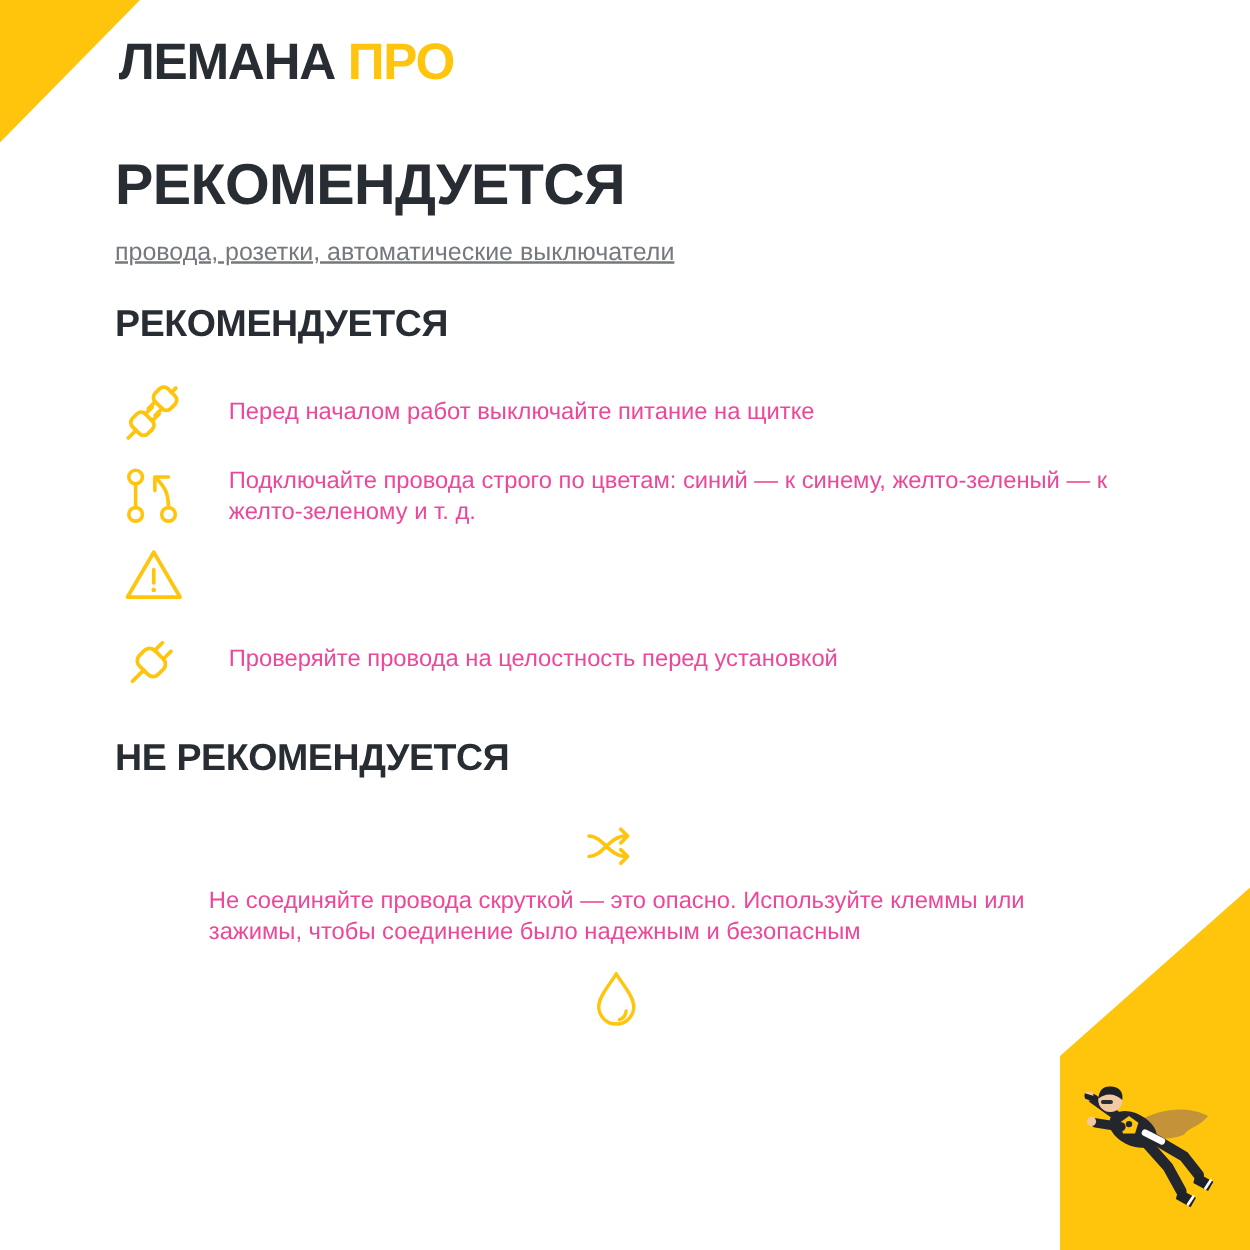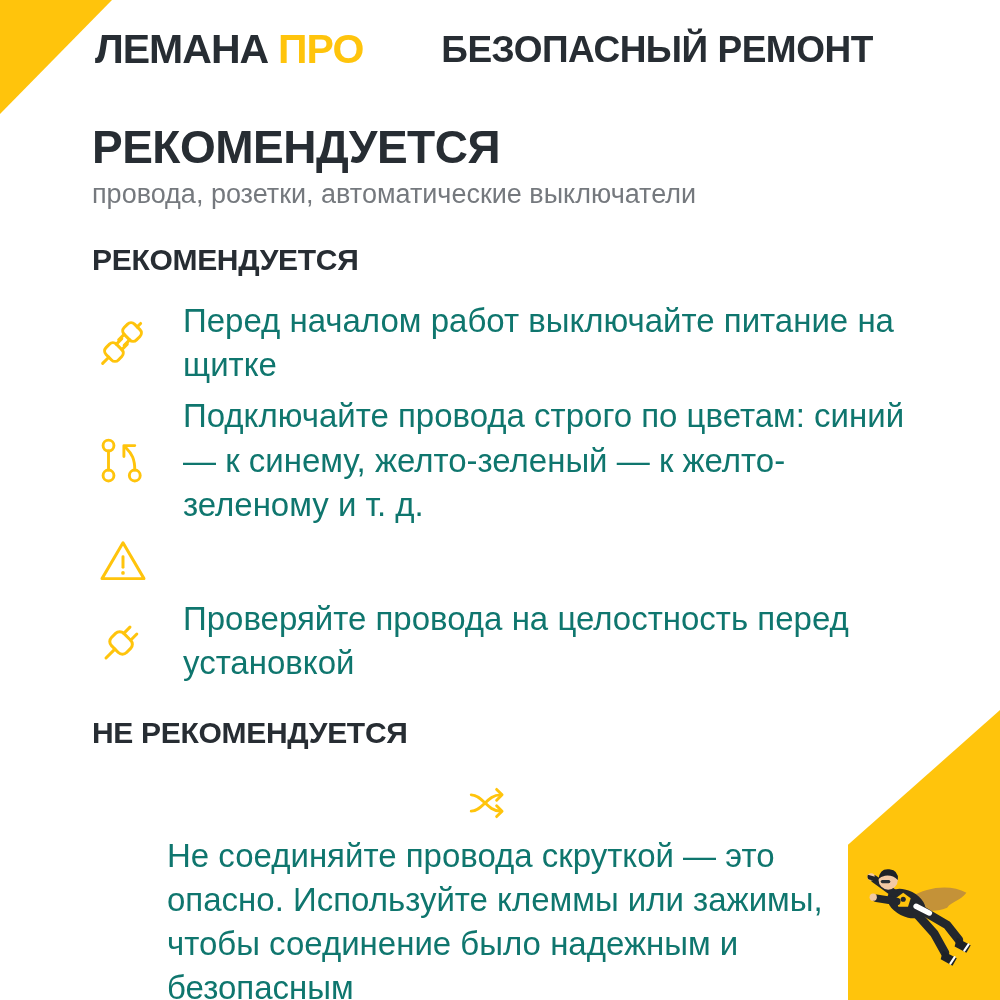--- a/index.html
+++ b/index.html
@@ -42,57 +42,56 @@
     color:#272d33; margin-left:78px; white-space:nowrap;
   }
 
   
   .title-block { position:absolute; left:92px; top:120px; right:60px; }
   .page-title {
     font-weight:bold; font-size:46px; letter-spacing:-0.5px;
     color:#272d33;
   }
   .page-subtitle {
-    margin-top:5px; font-size:27px; color:#75797e;
+    margin-top:17px; font-size:20px; color:#75797e;text-decoration:underline;
   }
 
   
   .content { position:absolute; left:92px; top:243px; width:830px; }
   .section-heading {
     font-weight:bold; font-size:30px; letter-spacing:-0.3px;
     color:#272d33; margin-bottom:22px;
   }
   .section + .section-heading,
   .heading-not { margin-top:30px; }
   .item {
     display:flex; align-items:center; margin-bottom:7px;
   }
   .item-icon {
     flex:0 0 62px; width:62px; margin-right:29px;
     display:flex; align-items:center; justify-content:center;
   }
   .item-text {
-    font-size:33px; line-height:1.34; color:#0f766e;
+    font-size:19px; line-height:1.34; color:#ec4899;
     max-width:740px;
   }
   .section-not .item-text { max-width:680px; }
   .section-not .item { margin-bottom:10px;flex-direction:column; }
 
   .icon-svg { display:block; }
 </style>
 </head>
 <body>
 
 <div class="corner-tl"></div>
 
 <div class="header-row">
   <div class="logo">
     <span class="lemana">ЛЕМАНА</span><span class="pro">ПРО</span>
   </div>
-  <div class="poster-title">БЕЗОПАСНЫЙ РЕМОНТ</div>
 </div>
 
 <div class="title-block">
   <div class="page-title">РЕКОМЕНДУЕТСЯ</div>
   <div class="page-subtitle">провода, розетки, автоматические выключатели</div>
 </div>
 
 <div class="content">
 
   <div class="section-heading">РЕКОМЕНДУЕТСЯ</div>

